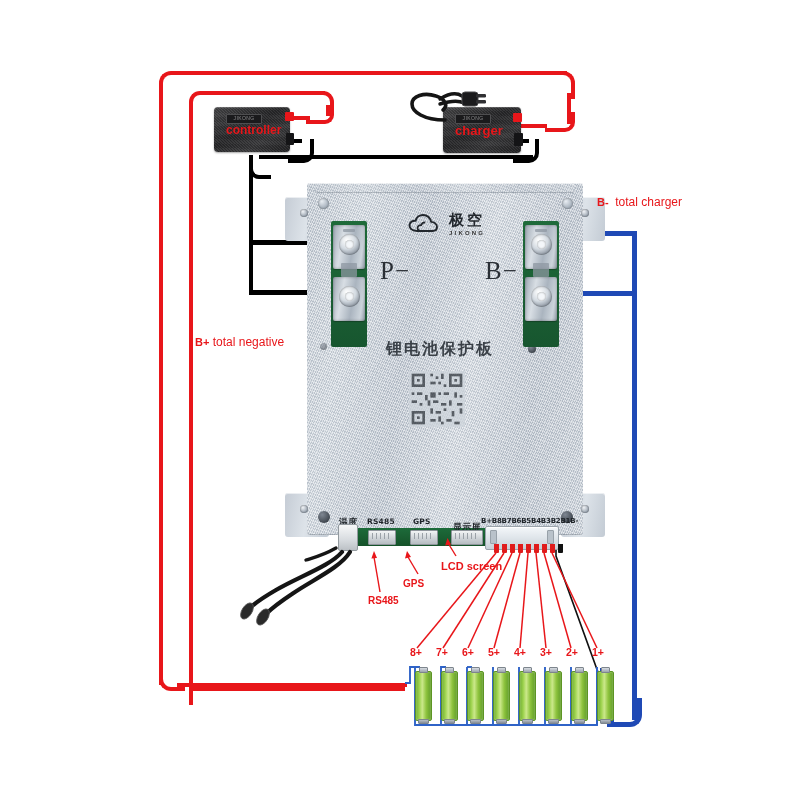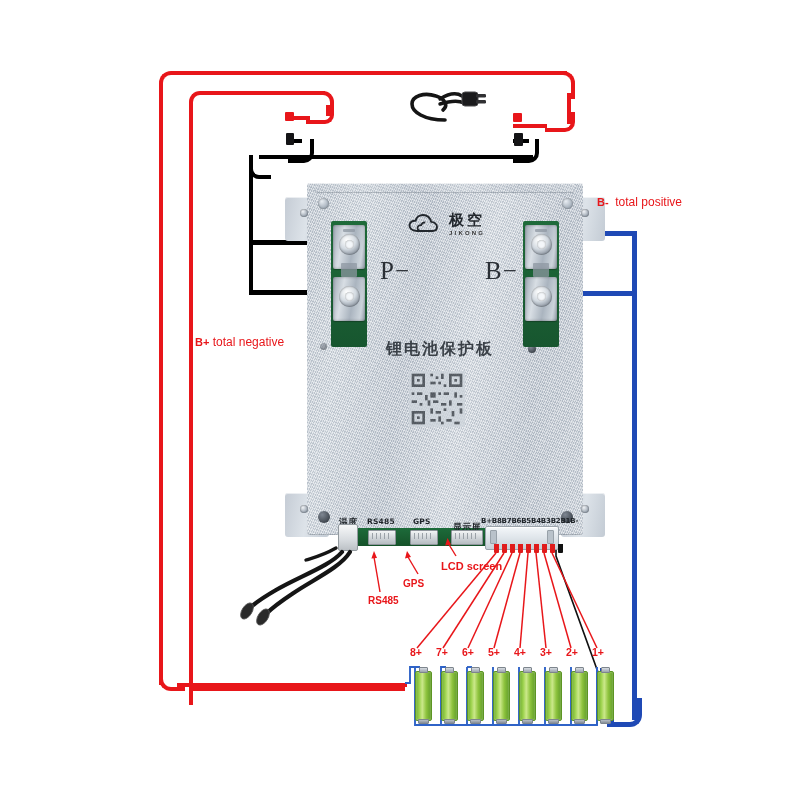--- a/index.html
+++ b/index.html
@@ -306,42 +306,50 @@
   <div class="pin black" style="left:558px;top:544px;"></div>
 
   <svg class="svgtop">
     <path d="M342,552 C330,566 300,576 276,590 C264,597 256,602 250,608" fill="none" stroke="#151515" stroke-width="4.2" stroke-linecap="round"></path>
     <path d="M350,552 C340,568 312,580 292,594 C280,602 272,608 266,614" fill="none" stroke="#151515" stroke-width="4.2" stroke-linecap="round"></path>
     <path d="M336,548 C322,556 312,558 306,560" fill="none" stroke="#151515" stroke-width="3.4" stroke-linecap="round"></path>
     <ellipse cx="247" cy="611" rx="5" ry="9" transform="rotate(32 247 611)" fill="#2a2a2a" stroke="#555" stroke-width=".8"></ellipse>
     <ellipse cx="263" cy="617" rx="5" ry="9" transform="rotate(32 263 617)" fill="#2a2a2a" stroke="#555" stroke-width=".8"></ellipse>
   </svg>
 
+  <div class="device" style="left:214px;top:107px;width:76px;height:45px;">
+    <div class="dev-chip" style="left:12px;top:7px;width:34px;height:8px;">JIKONG</div>
+    <div class="dev-name" style="left:12px;top:16px;font-size:12px;">controller</div>
+  </div>
   <div class="redport" style="left:285px;top:112px;"></div>
   <div class="dev-port" style="left:286px;top:133px;width:8px;height:12px;"></div>
 
+  <div class="device" style="left:443px;top:107px;width:78px;height:46px;">
+    <div class="dev-chip" style="left:12px;top:7px;width:34px;height:8px;">JIKONG</div>
+    <div class="dev-name" style="left:12px;top:16px;font-size:13px;">charger</div>
+  </div>
   <div class="redport" style="left:513px;top:113px;"></div>
   <div class="dev-port" style="left:514px;top:133px;width:9px;height:13px;"></div>
 
   <svg class="svgtop">
     <path d="M445,120 C424,120 412,112 412,104 C412,96 424,92 436,96 C446,99 448,106 443,110" fill="none" stroke="#151515" stroke-width="3.6" stroke-linecap="round"></path>
     <path d="M440,99 C448,94 456,92 462,96" fill="none" stroke="#151515" stroke-width="3.4" stroke-linecap="round"></path>
     <path d="M440,104 C450,101 458,100 464,103" fill="none" stroke="#151515" stroke-width="3.4" stroke-linecap="round"></path>
     <rect x="462" y="92" width="16" height="14" rx="3" fill="#1b1b1d" stroke="#4a4a4c" stroke-width="1"></rect>
     <rect x="476" y="94" width="10" height="3.4" rx="1.2" fill="#303033"></rect>
     <rect x="476" y="100" width="10" height="3.4" rx="1.2" fill="#303033"></rect>
   </svg>
 
   <div class="bplus-lbl" style="left:195px;top:335px;">
     <b>B+</b>
     <span>total negative</span>
   </div>
   <div class="bplus-lbl" style="left:597px;top:195px;">
     <b>B-</b>
-    &nbsp;<span>total positive</span>
+    &nbsp;<span>total charger</span>
   </div>
 
   <div class="ann ann-sm" style="left:368px;top:595px;"></div>
   <div class="ann ann-sm" style="left:368px;top:595px;">RS485</div>
   <div class="ann ann-sm" style="left:403px;top:578px;">GPS</div>
   <div class="ann ann-mid" style="left:424px;top:560px;padding-left:17px;">LCD screen</div>
 
   <svg class="svgtop">
     <g stroke="#e8161a" stroke-width="1.4" fill="none">
       <path d="M380,592 L374,557"></path>

